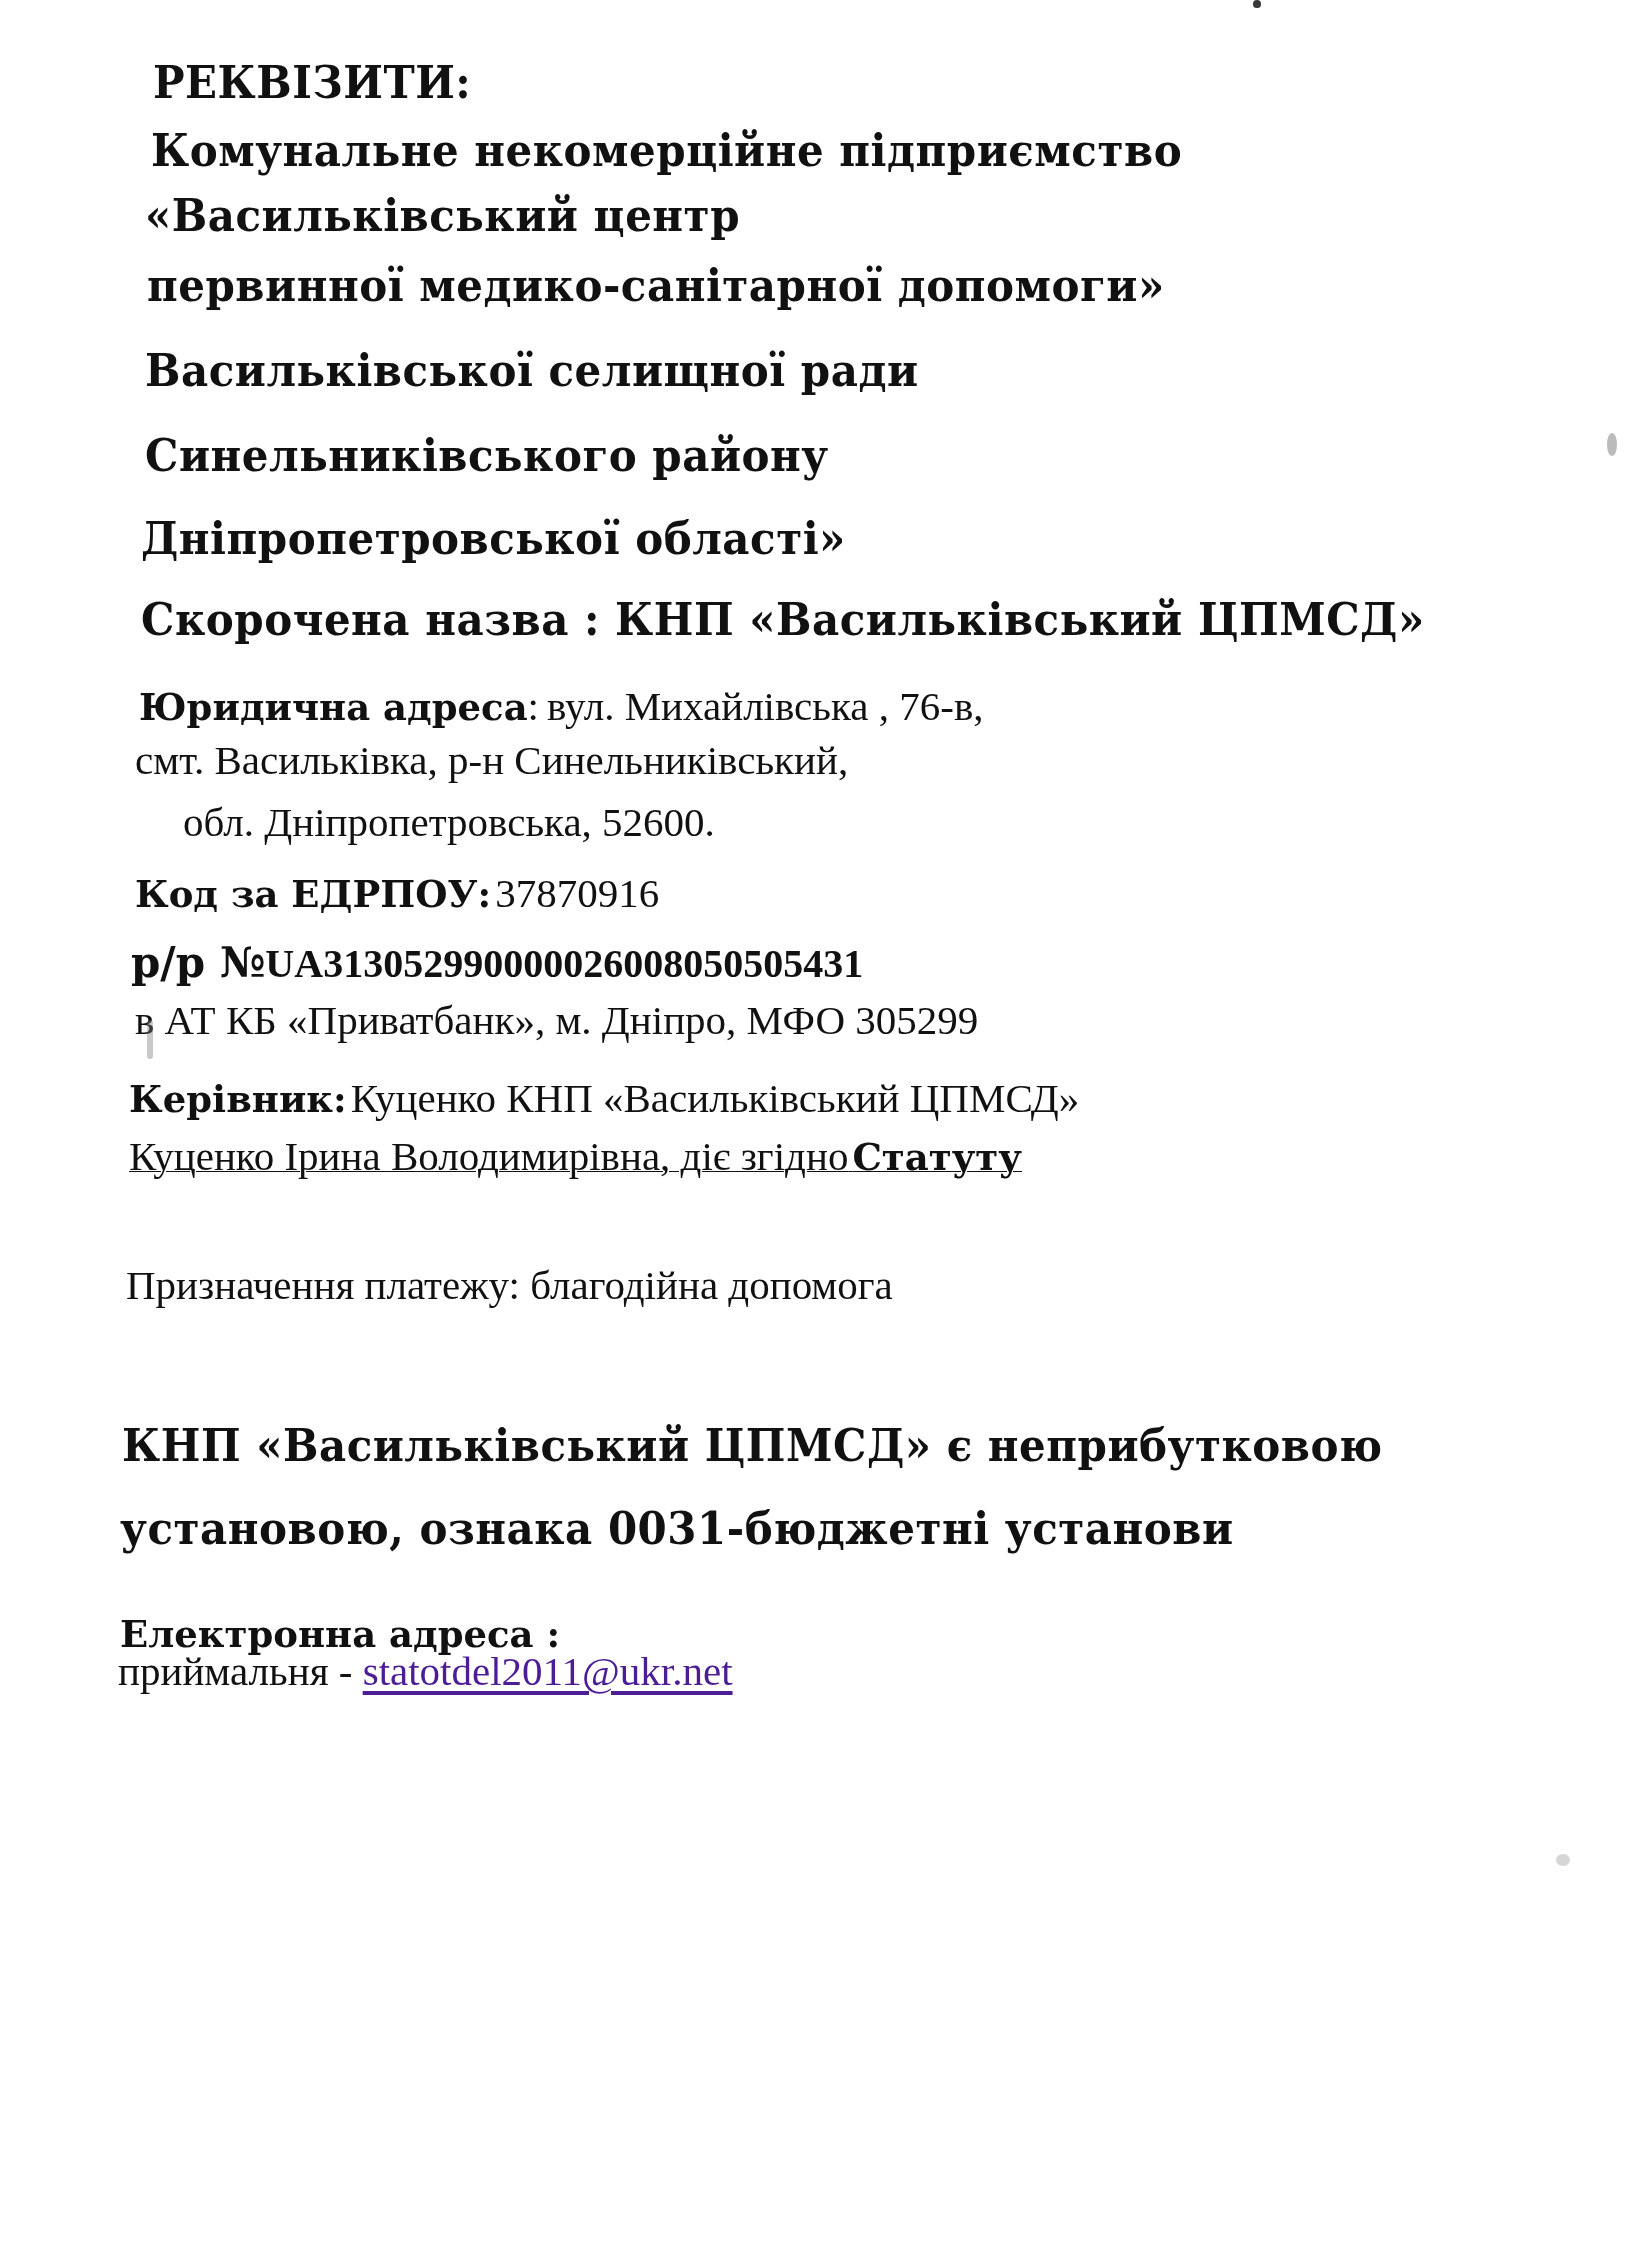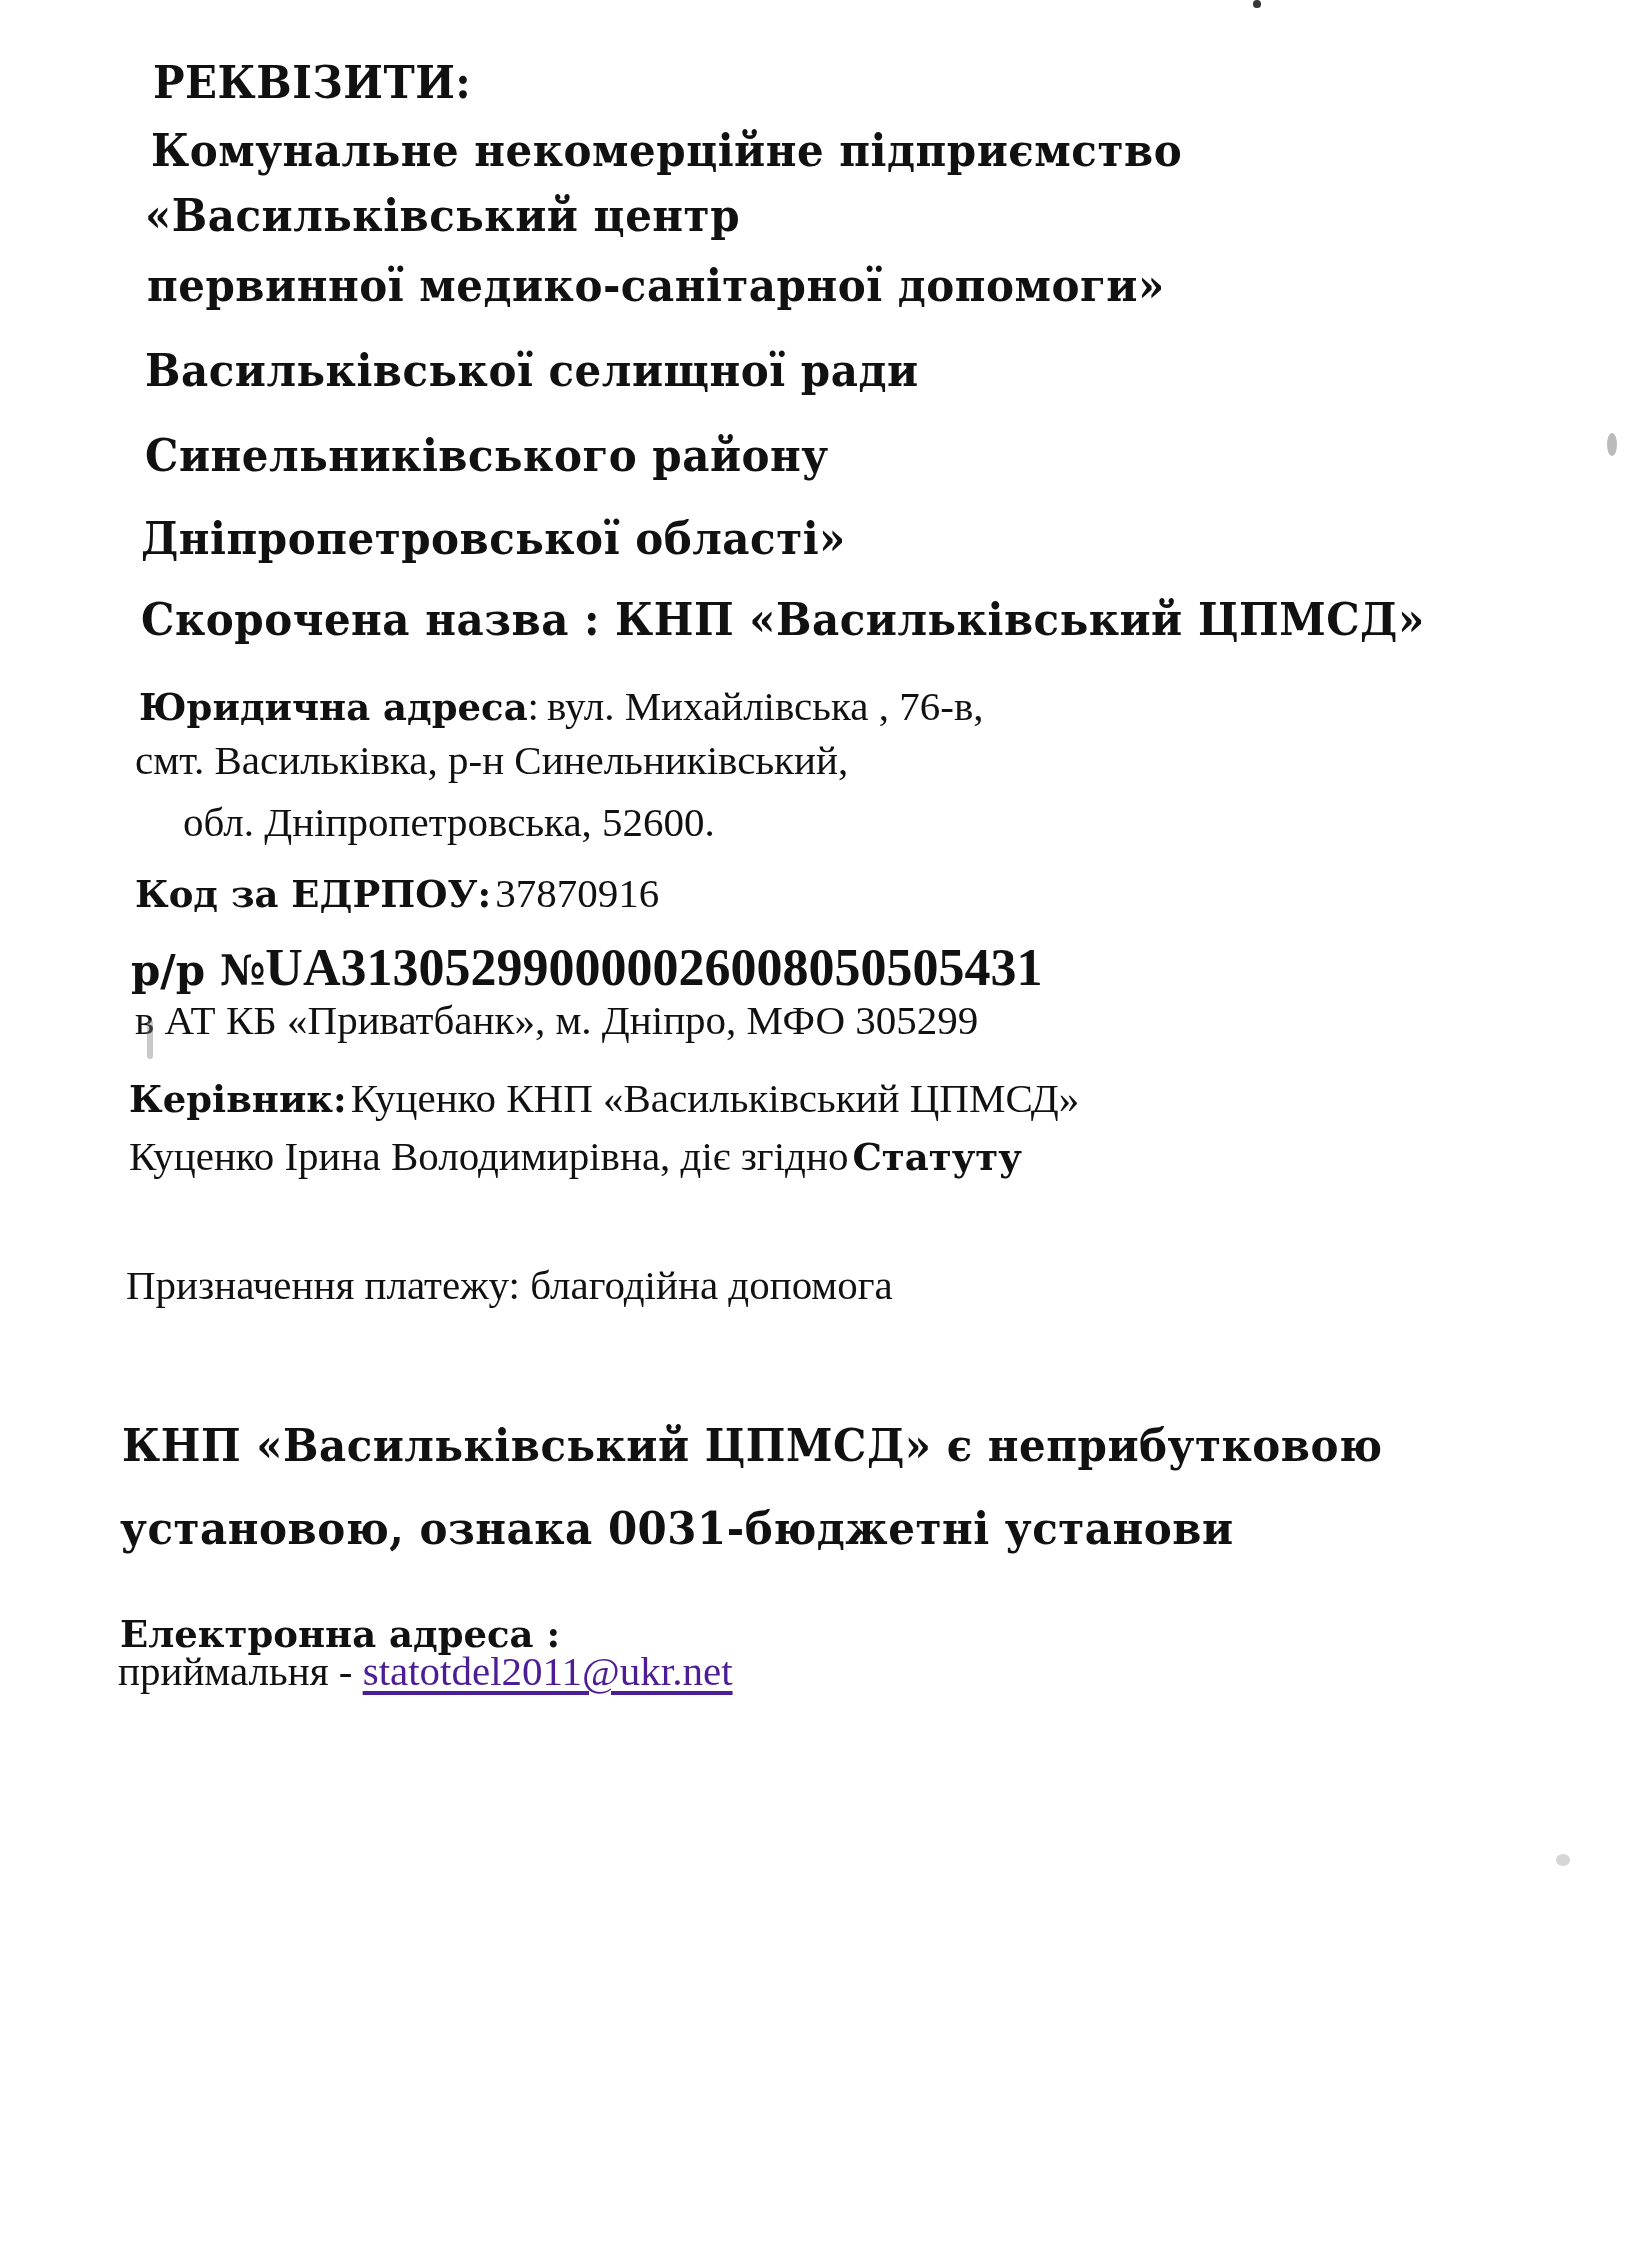--- a/index.html
+++ b/index.html
@@ -1,21 +1,21 @@
 <!DOCTYPE html>
 <html><head>
   <meta charset="utf-8">
   <style>
     html, body { margin: 0; padding: 0; background: #ffffff; }
     body { width: 1641px; height: 2257px; position: relative; overflow: hidden; color: #111; }
     .line { position: absolute; white-space: nowrap; }
     .heavy { font-family: "DejaVu Serif", serif; font-weight: bold; font-size: 42px; letter-spacing: 0.5px; transform: scaleY(1.08); transform-origin: left top; }
     .label { font-family: "DejaVu Serif", serif; font-weight: bold; font-size: 37px; }
     .plain { font-family: "Liberation Serif", serif; font-size: 41px; }
-    .iban { font-family: "Liberation Serif", serif; font-weight: bold; font-size: 52px; }
+    .iban { font-family: "Liberation Serif", serif; font-weight: bold; font-size: 40px; }
     .iban-prefix { font-family: "DejaVu Serif", serif; font-weight: bold; font-size: 42px; }
     .email { text-decoration: underline; text-underline-offset: 5.8px; color: #4c1d95; }
     .artifact { position: absolute; background: #777; border-radius: 50%; opacity: 0.5; }
   </style>
 </head>
 <body>
 
 <div>
 
   <div class="line heavy" style="left:153px; top:56px;">РЕКВІЗИТИ:</div>
@@ -45,21 +45,21 @@
 
   <div class="line" style="left:131px; top:938px;">
     <span class="iban-prefix">р/р №</span><span class="iban">UA313052990000026008050505431</span>
   </div>
   <div class="line plain" style="left:135px; top:996px;">в  АТ КБ «Приватбанк», м. Дніпро, МФО 305299</div>
 
   <div class="line" style="left:129px; top:1074px;">
     <span class="label">Керівник:</span>
     <span class="plain">Куценко КНП «Васильківський ЦПМСД»</span>
   </div>
-  <div class="line" style="left:129px; top:1132px;">
+  <div class="line" style="left:129px; top:1132px;text-decoration:underline;">
     <span class="plain">Куценко Ірина Володимирівна, діє згідно</span>
     <span class="label">Статуту</span>
   </div>
 
   <div class="line plain" style="left:126px; top:1261px;">Призначення платежу: благодійна допомога</div>
 
   <div class="line heavy" style="left:122px; top:1419px;">КНП «Васильківський ЦПМСД» є неприбутковою</div>
   <div class="line heavy" style="left:120px; top:1502px;">установою, ознака 0031-бюджетні установи</div>
 
   <div class="line label" style="left:120px; top:1589px;margin-top:23px;">Електронна адреса :</div>

